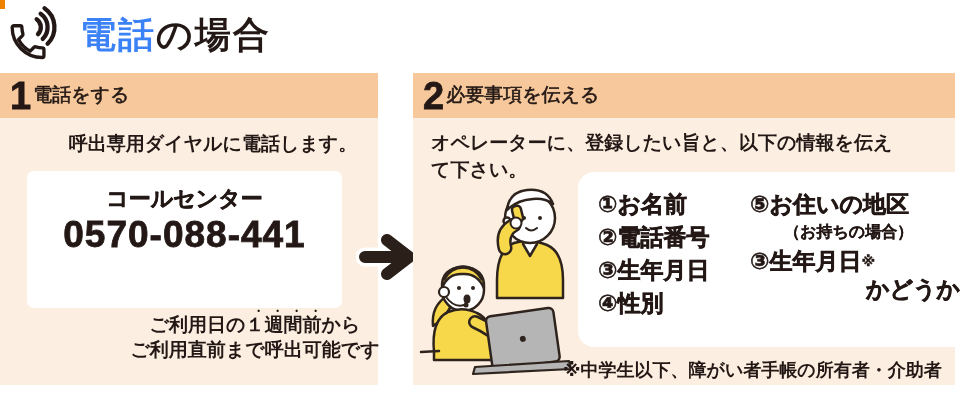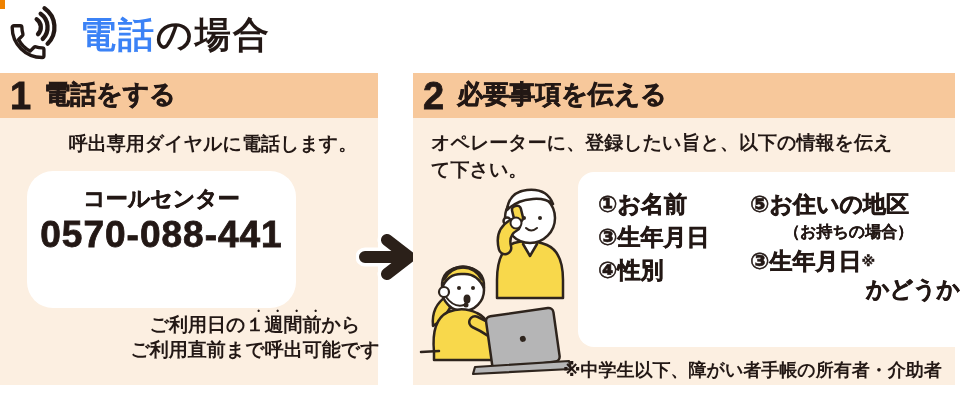--- a/index.html
+++ b/index.html
@@ -17,28 +17,28 @@
   .main-title .red { color:#3b82f6; }
 
   .panel { position:absolute; top:73px; height:312px; }
   .panel-left  { left:0;    width:378px; }
   .panel-right { left:413px; width:542px; }
   .panel-header {
     position:absolute; top:0; left:0; right:0; height:45px; background:#f7c89b;
     display:flex; align-items:center; padding-left:10px;
   }
   .step-number { font-size:38px; font-weight:900; line-height:1; -webkit-text-stroke:0.8px currentColor; }
-  .step-title  { font-size:26px; font-weight:700; margin-left:13px; padding-bottom:2px; -webkit-text-stroke:0.6px currentColor; }
+  .step-title  { font-size:19px; font-weight:400; margin-left:2px; padding-bottom:2px; -webkit-text-stroke:0.6px currentColor; }
   .panel-body { position:absolute; top:45px; left:0; right:0; bottom:0; background:#fcefe1;padding-left:24px; }
 
   
   .lead-left { position:absolute; top:13px; width:100%; text-align:center; font-size:19px; font-weight:700; }
   .call-box {
-    position:absolute; left:27px; top:53px; width:269px; height:137px;
-    background:#fff; border-radius:26px; text-align:center;
+    position:absolute; left:27px; top:53px; width:315px; height:137px;
+    background:#fff; border-radius:7px; text-align:center;
   }
   .call-label  { margin-top:13px; font-size:22px; font-weight:900; -webkit-text-stroke:0.5px currentColor; }
   .call-number { font-size:37px; font-weight:900; letter-spacing:1px; line-height:1.15; -webkit-text-stroke:0.8px currentColor; }
   .call-hours  { font-size:20px; font-weight:900; }
   .note-block { position:absolute; top:194px; width:100%; text-align:center; font-size:19px; font-weight:700; line-height:25px;margin-left:42px; }
   .emph { position:relative; display:inline-block; }
   .emph-dots {
     position:absolute; top:-13px; left:0; width:100%; text-align:center;
     font-size:12px; font-weight:900; letter-spacing:7px; text-indent:7px; white-space:nowrap;
   }
@@ -173,20 +173,21 @@
             </g>
             <path d="M58,187 L152,181 L154,189 L56,194 Z" fill="#b5b5b6" stroke-width="2.2"></path>
             <path d="M4,172 L22,171" fill="none"></path>
           </g>
         </svg>
       </div>
 
       <div class="info-box">
         <div class="col-left">
           <div class="info-item">①お名前</div>
+          <div class="info-item">②電話番号</div>
           <div class="info-item">③生年月日</div>
           <div class="info-item">④性別</div>
         </div>
         <div class="col-right">
           <div class="info-item">⑤お住いの地区</div>
           <div class="info-sub-small">（お持ちの場合）</div>
           <div class="info-item" style="line-height:30px; margin-top:4px;"><span>③生年月日</span><span class="info-sup">※</span></div>
           <div class="info-sub-big">かどうか</div>
         </div>
       </div>

